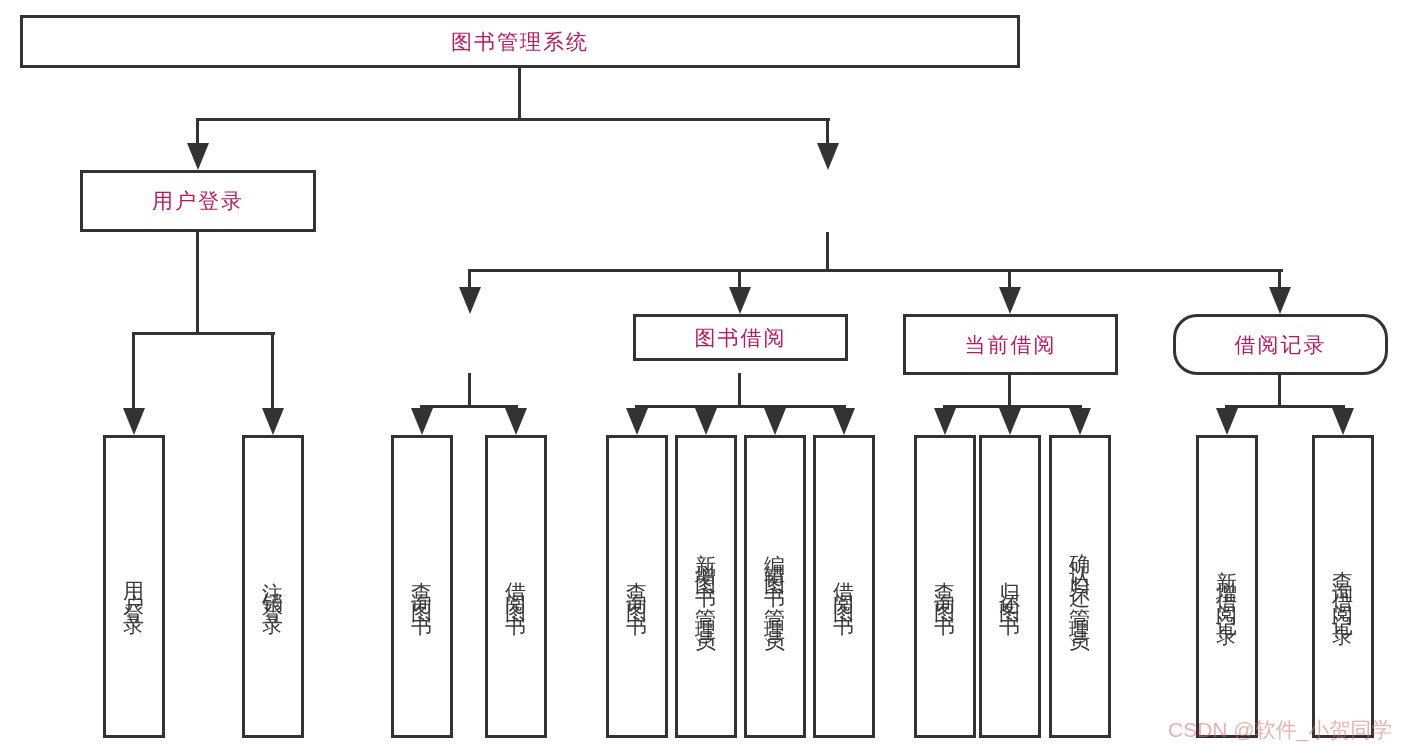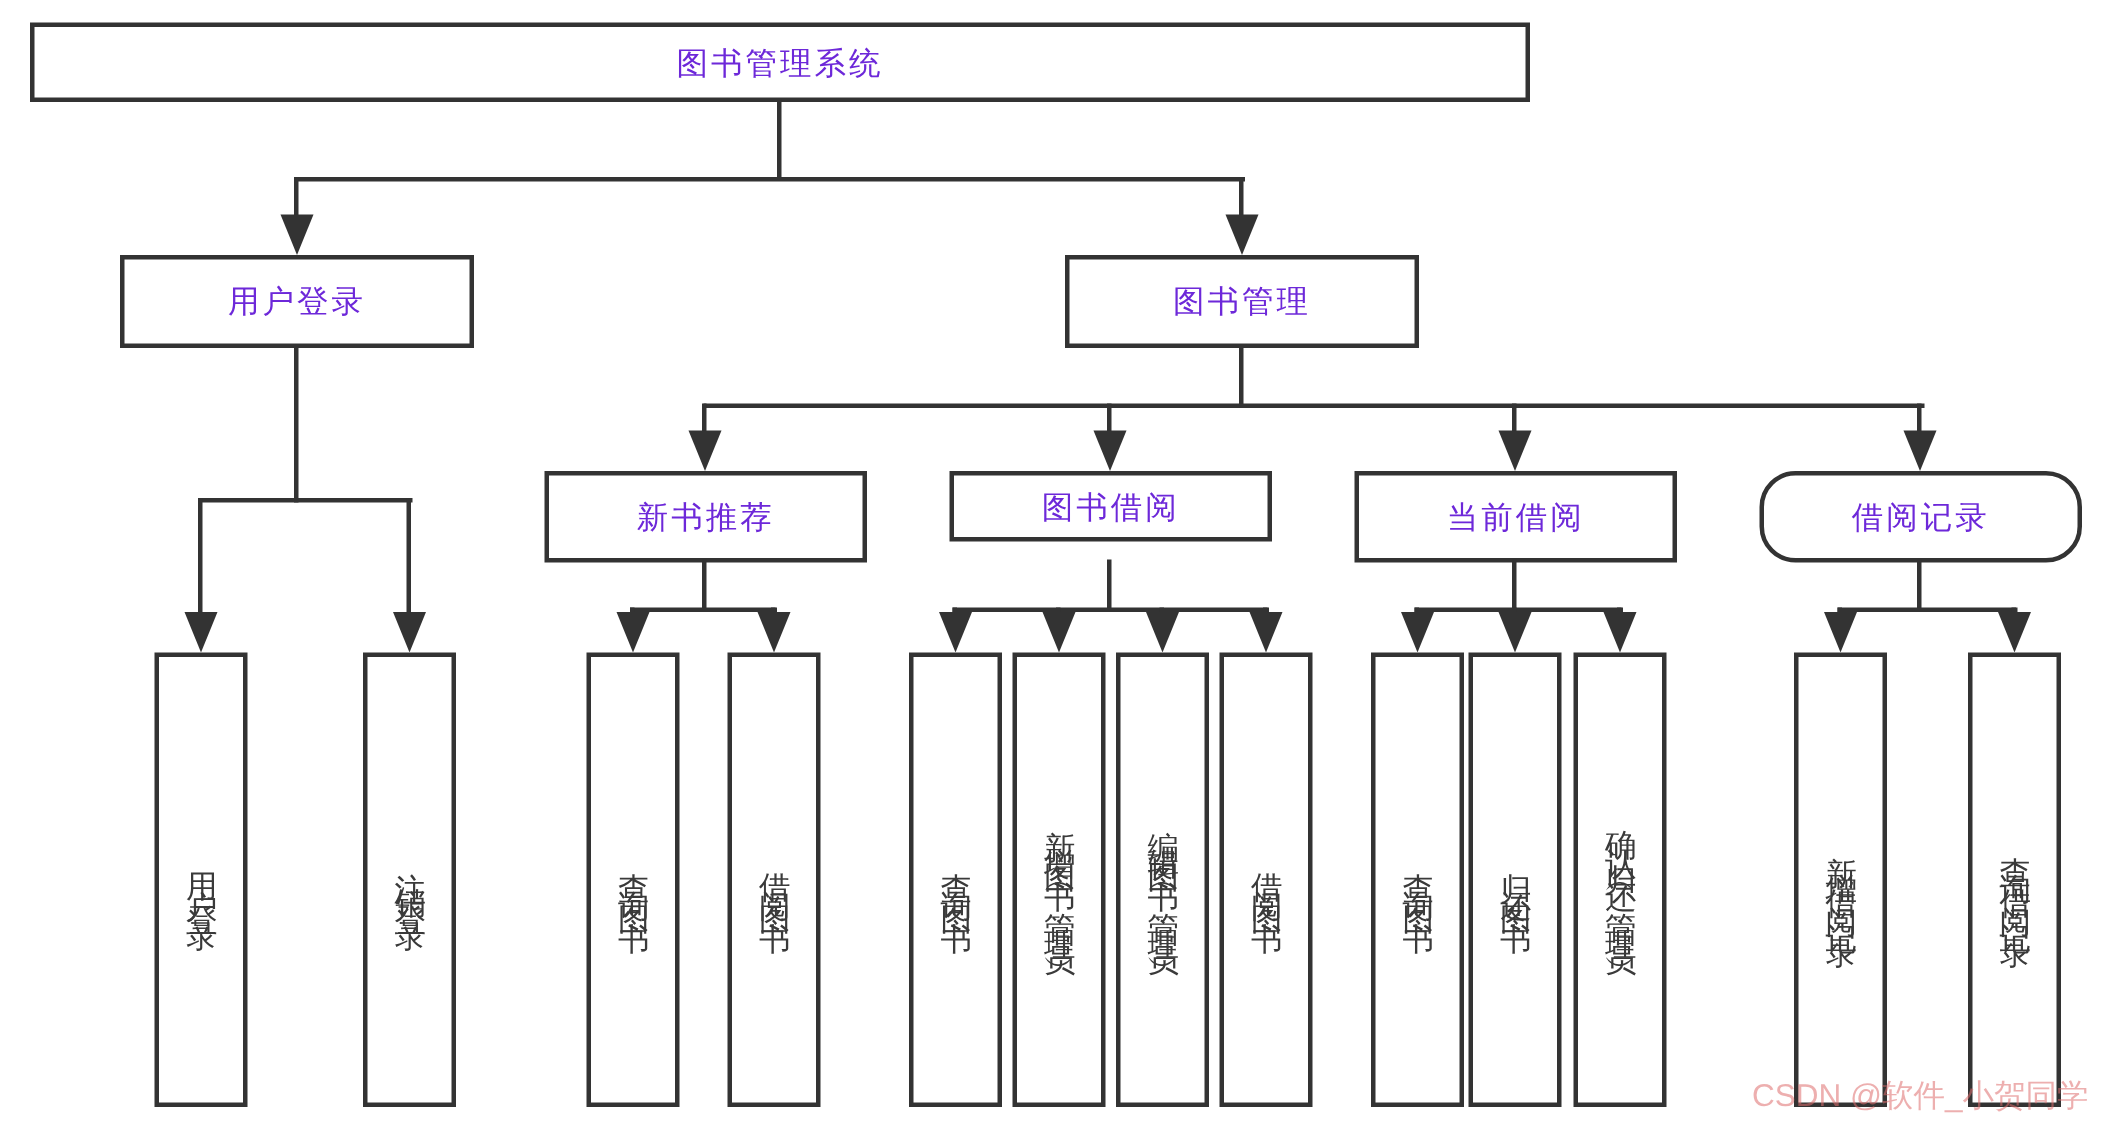--- a/index.html
+++ b/index.html
@@ -20,21 +20,21 @@
     border-right: 11px solid transparent;
     border-top: 27px solid #333333;
   }
   
   .node {
     position: absolute;
     background: #ffffff;
     border: 3px solid #333333;
     box-sizing: border-box;
     display: flex; align-items: center; justify-content: center;
-    font-size: 21px; letter-spacing: 2px; color: #6d28d9;
+    font-size: 21px; letter-spacing: 2px; color: #be185d;
   }
   
   .leaf {
     position: absolute;
     top: 435px; width: 62px; height: 303px;
     background: #ffffff;
     border: 3px solid #333333;
     box-sizing: border-box;
     display: flex; align-items: center; justify-content: center;
   }
@@ -67,45 +67,39 @@
   <div class="ln" style="left:518px; top:66px; width:3px; height:54px;"></div>
   <div class="ln" style="left:196px; top:118px; width:634px; height:3px;"></div>
   <div class="ln" style="left:196px; top:118px; width:3px; height:28px;"></div>
   <div class="ah" style="left:187px; top:143px;"></div>
   <div class="ln" style="left:826px; top:118px; width:3px; height:28px;"></div>
   <div class="ah" style="left:817px; top:143px;"></div>
 
   <div class="node" style="left:80px; top:170px; width:236px; height:62px;">
     <span>用户登录</span>
   </div>
-  <div class="node" style="left:710px; top:170px; width:236px; height:62px;">
-    <span>图书管理</span>
-  </div>
 
   <div class="ln" style="left:196px; top:232px; width:3px; height:103px;"></div>
   <div class="ln" style="left:132px; top:332px; width:143px; height:3px;"></div>
   <div class="ln" style="left:132px; top:332px; width:3px; height:78px;"></div>
   <div class="ah" style="left:123px; top:408px;"></div>
   <div class="ln" style="left:271px; top:332px; width:3px; height:78px;"></div>
   <div class="ah" style="left:262px; top:408px;"></div>
 
   <div class="ln" style="left:826px; top:232px; width:3px; height:40px;"></div>
   <div class="ln" style="left:469px; top:269px; width:814px; height:3px;"></div>
   <div class="ln" style="left:468px; top:269px; width:3px; height:22px;"></div>
   <div class="ah" style="left:459px; top:287px;"></div>
   <div class="ln" style="left:738px; top:269px; width:3px; height:22px;"></div>
   <div class="ah" style="left:729px; top:287px;"></div>
   <div class="ln" style="left:1008px; top:269px; width:3px; height:22px;"></div>
   <div class="ah" style="left:999px; top:287px;"></div>
   <div class="ln" style="left:1278px; top:269px; width:3px; height:22px;"></div>
   <div class="ah" style="left:1269px; top:287px;"></div>
 
-  <div class="node" style="left:363px; top:314px; width:215px; height:61px;">
-    <span>新书推荐</span>
-  </div>
   <div class="node" style="left:633px; top:314px; width:215px; height:47px;">
     <span>图书借阅</span>
   </div>
   <div class="node" style="left:903px; top:314px; width:215px; height:61px;">
     <span>当前借阅</span>
   </div>
   <div class="node" style="left:1173px; top:314px; width:215px; height:61px;border-radius:24px;">
     <span>借阅记录</span>
   </div>
 

